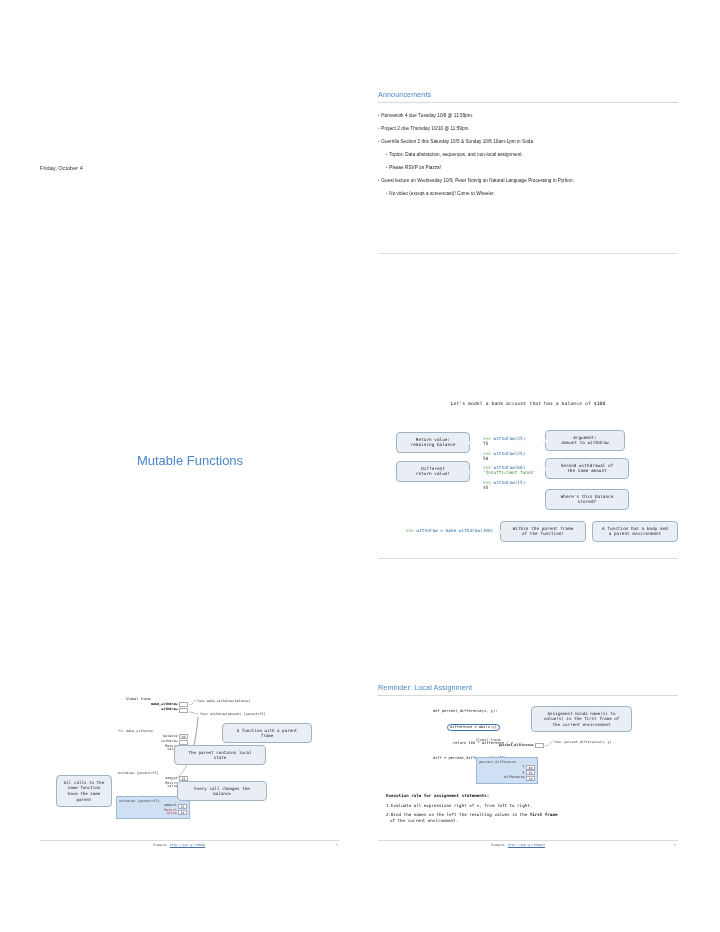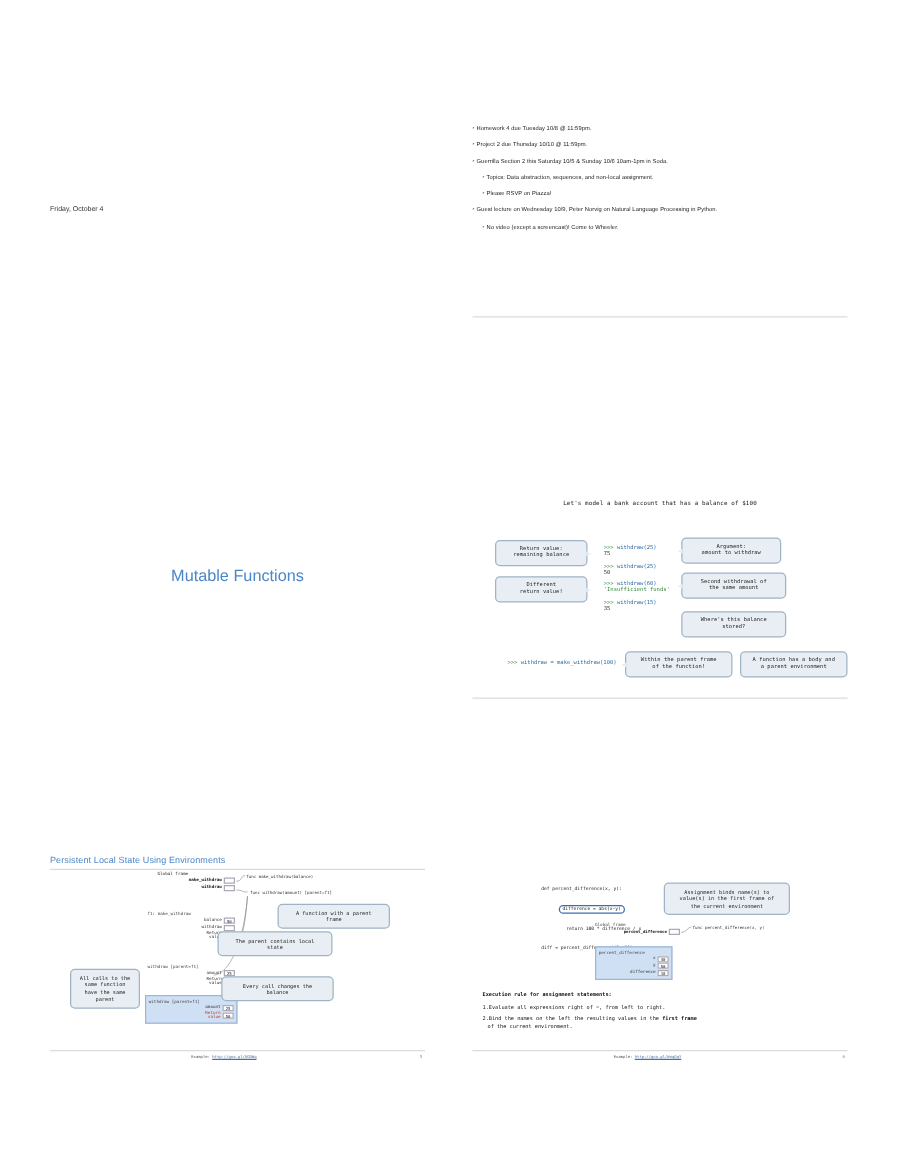--- a/index.html
+++ b/index.html
@@ -265,20 +265,21 @@
   }
 </style>
 </head>
 <body>
 
 <div class="slide" id="slide-lecture">
   <div class="lect-date">Friday, October 4</div>
 </div>
 
 <div class="slide" id="slide-announcements">
+  <div class="slide-title">Announcements</div>
   <div class="ann-list">
     <div class="ann-item"><span class="ann-bullet">‣</span><span>Homework 4 due Tuesday 10/8 @ 11:59pm.</span></div>
     <div class="ann-item"><span class="ann-bullet">‣</span><span>Project 2 due Thursday 10/10 @ 11:59pm.</span></div>
     <div class="ann-item"><span class="ann-bullet">‣</span><span>Guerrilla Section 2 this Saturday 10/5 &amp; Sunday 10/6 10am-1pm in Soda.</span></div>
     <div class="ann-item sub"><span class="ann-bullet">‣</span><span>Topics: Data abstraction, sequences, and non-local assignment.</span></div>
     <div class="ann-item sub"><span class="ann-bullet">‣</span><span>Please RSVP on Piazza!</span></div>
     <div class="ann-item"><span class="ann-bullet">‣</span><span>Guest lecture on Wednesday 10/9, Peter Norvig on Natural Language Processing in Python.</span></div>
     <div class="ann-item sub"><span class="ann-bullet">‣</span><span>No video (except a screencast)! Come to Wheeler.</span></div>
   </div>
   <div class="ann-footer-rule"></div>
@@ -348,21 +349,20 @@
   </div>
   <div class="bubble mono" style="left:214px; top:133px; width:86px;">
     <span style="white-space:pre-line">A function has a body and
 a parent environment</span>
   </div>
 
   <div class="slide-rule-bottom"></div>
 </div>
 
 <div class="slide" id="slide-persistent">
-  <div class="slide-title">Persistent Local State Using Environments</div>
 
   <div class="frame-box" style="left:86px; top:14px; width:62px;">
     <div class="frame-hdr global mono">Global frame</div>
     <div class="binding-row">
       <span class="bind-name bold mono">make_withdraw</span>
       <span class="bind-val"></span>
     </div>
     <div class="binding-row">
       <span class="bind-name bold mono">withdraw</span>
       <span class="bind-val"></span>
@@ -441,20 +441,21 @@
 
   <div class="footer-note mono" style="left:113px; top:160px;">
     <span>Example:</span>
     <a href="#">http://goo.gl/UODWq</a>
   </div>
   <div class="slide-num mono" style="left:296px; top:160px;">5</div>
   <div class="slide-rule-bottom"></div>
 </div>
 
 <div class="slide" id="slide-reminder">
+  <div class="slide-title">Reminder: Local Assignment</div>
 
   <div class="codeblock mono" style="left:55px; top:16px;">
     <div>def percent_difference(x, y):</div>
     <div style="padding-left:14px;"><span class="hl-oval">difference = abs(x-y)</span></div>
     <div style="padding-left:20px;">return 100 * difference / x</div>
     <div>diff = percent_difference(40, 50)</div>
   </div>
 
   <div class="callout mono" style="left:153px; top:23px; width:101px;">
     <span class="tail-l"></span>

